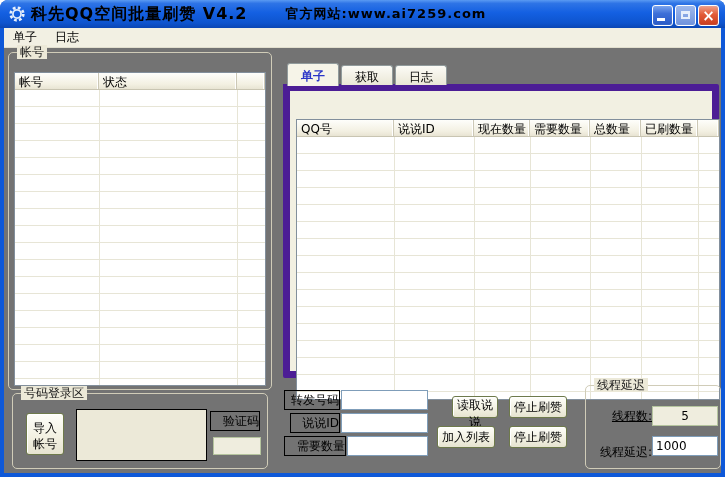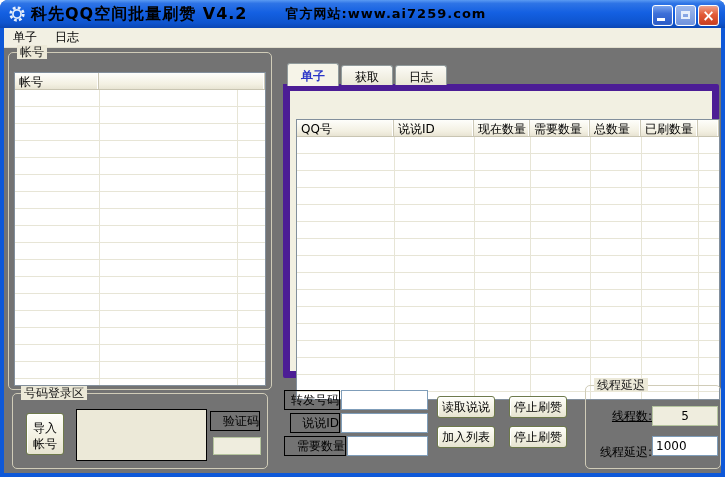--- a/index.html
+++ b/index.html
@@ -75,21 +75,21 @@
   .boxlabel { position:absolute; border:1px solid #000; text-align:right; line-height:18px; height:20px; background:transparent; }
   .txt { position:absolute; background:#fff; border:1px solid #7F9DB9; height:20px; padding:1px 3px; font-size:12px; font-family:"DejaVu Sans",sans-serif; }
   .txt.disabled { background:#EFEDDE; border-color:#B5C49E; }
 
   
   .xpbtn { position:absolute; border:1px solid #6E7A4B; border-radius:3px;
     background:linear-gradient(to bottom,#FEFEF9 0%,#F2F0E1 60%,#E6E3D0 100%);
     box-shadow:inset 1px 1px 0 #fff; font-size:12px; text-align:center; cursor:pointer;
     font-family:"DejaVu Sans","Liberation Sans",sans-serif; color:#000; }
   .btn-import { left:22px; top:385px; width:38px; height:42px; white-space:pre-line; line-height:16px; padding-top:4px; }
-  .btn-read  { left:433px; top:368px; width:58px; height:22px; }
+  .btn-read  { left:448px; top:368px; width:46px; height:22px; }
   .btn-start { left:505px; top:368px; width:58px; height:22px; }
   .btn-add   { left:433px; top:398px; width:58px; height:22px; }
   .btn-stop  { left:505px; top:398px; width:58px; height:22px; }
 
   .captcha-box { position:absolute; left:72px; top:381px; width:131px; height:52px; border:1px solid #000; background:#ECE9D8; }
   .lbl-captcha { left:206px; top:383px; width:50px; }
   .inp-captcha { left:209px; top:409px; width:48px; height:18px; }
 
   .field-label-1 { left:280px; top:362px; width:56px; }
   .field-label-2 { left:286px; top:385px; width:50px; }
@@ -134,20 +134,21 @@
     <div class="menubar">
       <div class="menuitem">单子</div>
       <div class="menuitem">日志</div>
     </div>
 
     <div class="group grp-accounts">
       <span class="group-label">帐号</span>
       <div class="listview lv-accounts">
         <div class="lv-header">
           <div class="lv-hcell" style="width:84px">帐号</div>
+          <div class="lv-hcell" style="width:138px">状态</div>
           <div class="lv-hcell lv-hfill"></div>
         </div>
         <div class="lv-body lv-acc-body"></div>
       </div>
     </div>
 
     <div class="group grp-login">
       <span class="group-label">号码登录区</span>
     </div>
     <button class="xpbtn btn-import">导入

